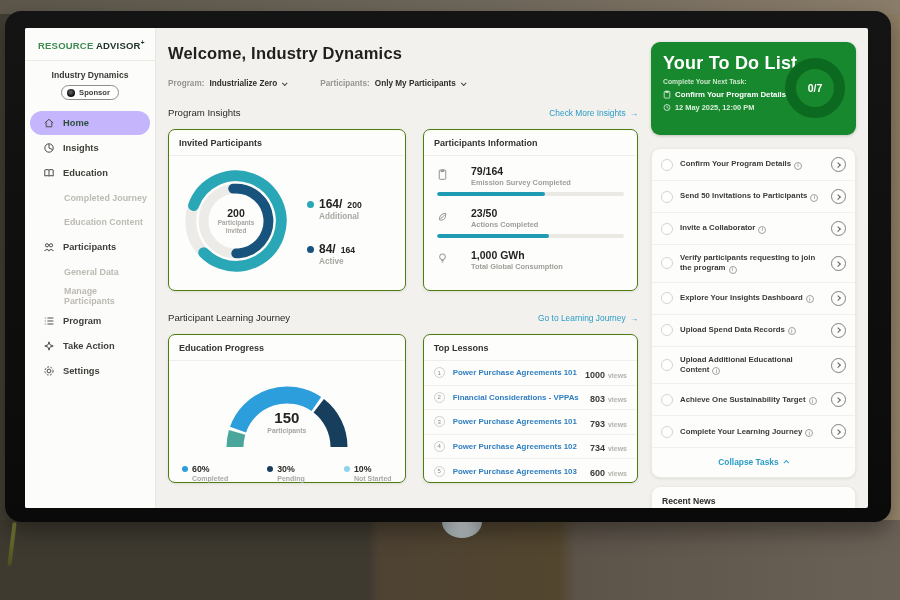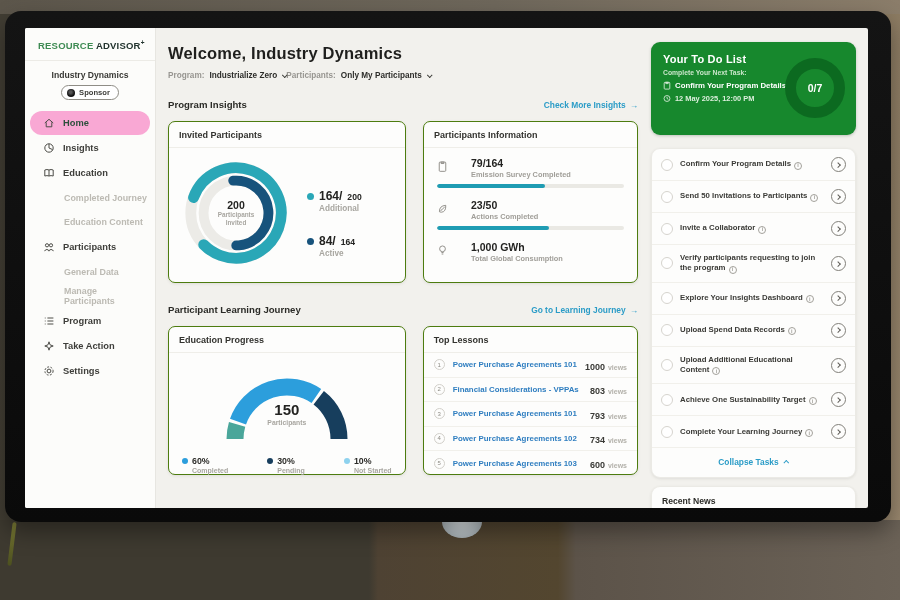--- a/index.html
+++ b/index.html
@@ -22,39 +22,39 @@
   
   .sidebar { position:absolute; left:0; top:0; width:131px; height:100%; background:#fcfcfa; border-right:1px solid #e7e6e1; }
   .logo { padding:11px 0 9px 13px; border-bottom:1px solid #ecebe6; font-size:9.5px; font-weight:bold; letter-spacing:.2px; }
   .logo-a { color:#3e8b53; } .logo-b { color:#22342e; } .logo-b sup { font-size:6.5px; }
   .org { text-align:center; margin-top:9px; font-size:8.6px; font-weight:bold; color:#393935; }
   .sponsor { width:fit-content; margin:5px auto 0; display:flex; align-items:center; gap:4px; border:1px solid #8f8d86; border-radius:9px; padding:2px 8px 2px 5px; font-size:7.6px; font-weight:bold; color:#3c3c38; background:#fff; }
   .sp-dot { width:8px; height:8px; border-radius:50%; background:radial-gradient(circle at 45% 40%,#555 0 18%,#111 60%); }
   .menu { margin-top:11px; }
   .side-item { display:flex; align-items:center; gap:8px; height:24px; padding-left:13px; margin:1px 5px; border-radius:12px; cursor:pointer; }
   .side-item .side-label { font-size:9.3px; font-weight:bold; color:#3e3e3a; }
-  .side-item.active { background:#f9a8d4; }
+  .side-item.active { background:#c4b5fd; }
   .side-item.active .side-label { color:#2c4f3b; }
   .side-item.sub { padding-left:34px; height:23.5px; }
   .side-item.sub .side-label { color:#bcbab3; font-weight:bold; font-size:8.9px; }
   .side-icon { width:12px; height:12px; display:inline-flex; }
   .side-icon svg { width:12px; height:12px; stroke:#4c4c47; fill:none; stroke-width:1; }
 
   
   .main { position:absolute; left:131px; top:0; width:492px; height:100%; padding:0 10px 0 12px; }
   h1 { margin-top:16px; font-size:16.5px; color:#1f1f1d; letter-spacing:.2px; }
-  .filters { display:flex; margin-top:8px; align-items:center; }
+  .filters { display:flex; gap:34px; margin-top:16px; align-items:center; }
   .filter { display:flex; align-items:center; gap:5px; cursor:pointer; }
   .f-label { font-size:8.2px; color:#979590; font-weight:bold; }
   .f-value { font-size:8.2px; color:#2d2d2a; font-weight:bold; }
   .chev-down { width:4px; height:4px; border-right:1.3px solid #3c3c38; border-bottom:1.3px solid #3c3c38; transform:rotate(45deg) translateY(-1px); display:inline-block; }
   .sec-row { display:flex; justify-content:space-between; align-items:center; margin-top:19px; }
   .sec-row.second { margin-top:21px; }
-  .sec-title { font-size:9.6px; font-weight:bold; color:#2b2b27;text-align:right; }
-  .sec-link { font-size:8.4px; font-weight:bold; color:#2b9cc7; text-decoration:none; cursor:pointer; display:flex; gap:4px; align-items:center; }
+  .sec-title { font-size:9.6px; font-weight:normal; color:#2b2b27;text-align:right; }
+  .sec-link { font-size:8.4px; font-weight:normal; color:#2b9cc7; text-decoration:none; cursor:pointer; display:flex; gap:4px; align-items:center; }
   .cards-row { display:flex; gap:17px; margin-top:11px; }
   .card { background:#fdfdfc; border-radius:7px; box-shadow:0 1px 3px rgba(60,60,50,.10); border:1px solid #4d7c0f; }
   .card-h { height:26px; line-height:26px; padding:0 10px; font-size:9px; font-weight:bold; color:#33332f; border-bottom:1px solid #efeee9; }
 
   
   .card-donut { width:238px; height:162px; }
   .donut-wrap { display:flex; align-items:center; padding:7px 4px 0 9px; }
   .donut { position:relative; width:116px; height:116px; }
   .donut-center { position:absolute; inset:0; display:flex; flex-direction:column; justify-content:center; align-items:center; text-align:center; }
   .dc-v { font-size:10.5px; font-weight:bold; color:#242422; }
@@ -97,21 +97,21 @@
   .lesson-row { display:flex; align-items:center; gap:8px; padding:0 10px; height:24.5px; border-bottom:1px solid #f1f0eb; }
   .lesson-row:last-child { border-bottom:none; }
   .rank { width:11px; height:11px; border:1px solid #d2d0ca; border-radius:50%; font-size:6px; color:#8d8b84; display:flex; align-items:center; justify-content:center; flex:none; }
   .lesson-link { flex:1; font-size:7.9px; font-weight:bold; color:#2f7ec0; text-decoration:none; cursor:pointer; white-space:nowrap; overflow:hidden; }
   .views-v { font-size:9px; font-weight:bold; color:#3a3a36; }
   .views-s { font-size:7px; color:#b3b1aa; font-weight:bold; margin-left:3px; }
 
   
   .right { position:absolute; left:626px; top:14px; width:205px; }
   .todo-hero { position:relative; height:93px; background:#17882d; border-radius:9px; padding:11px 12px; color:#fff; box-shadow:0 1px 3px rgba(40,60,40,.25); }
-  .th-title { font-size:11px; font-weight:bold; letter-spacing:.2px; }
+  .th-title { font-size:18px; font-weight:bold; letter-spacing:.2px; }
   .th-sub { font-size:6.8px; color:#c9e6c9; font-weight:bold; margin-top:4px; }
   .th-task { display:flex; align-items:center; gap:4px; font-size:7.8px; font-weight:bold; margin-top:5px; width:132px; }
   .th-time { display:flex; align-items:center; gap:4px; font-size:7.4px; color:#ddefdd; font-weight:bold; margin-top:4px; }
   .th-task svg,.th-time svg { width:8px; height:9px; stroke:#e8f4e8; fill:none; stroke-width:1; flex:none; }
   .th-ring { position:absolute; right:11px; top:16px; width:60px; height:60px; border:11px solid #0c6a20; border-radius:50%; display:flex; align-items:center; justify-content:center; }
   .th-ring span { font-size:10.5px; font-weight:bold; color:#fff; }
 
   .todo-list { margin-top:13px; background:#fdfdfc; border-radius:9px; box-shadow:0 1px 3px rgba(60,60,50,.10); border:1px solid #ebeae5; overflow:hidden; }
   .task-row { display:flex; align-items:center; gap:7px; padding:8px 9px; border-bottom:1px solid #f1f0eb; cursor:pointer; }
   .task-check { width:12px; height:12px; border:1.4px solid #d6d4ce; border-radius:50%; background:#fff; flex:none; cursor:pointer; }

